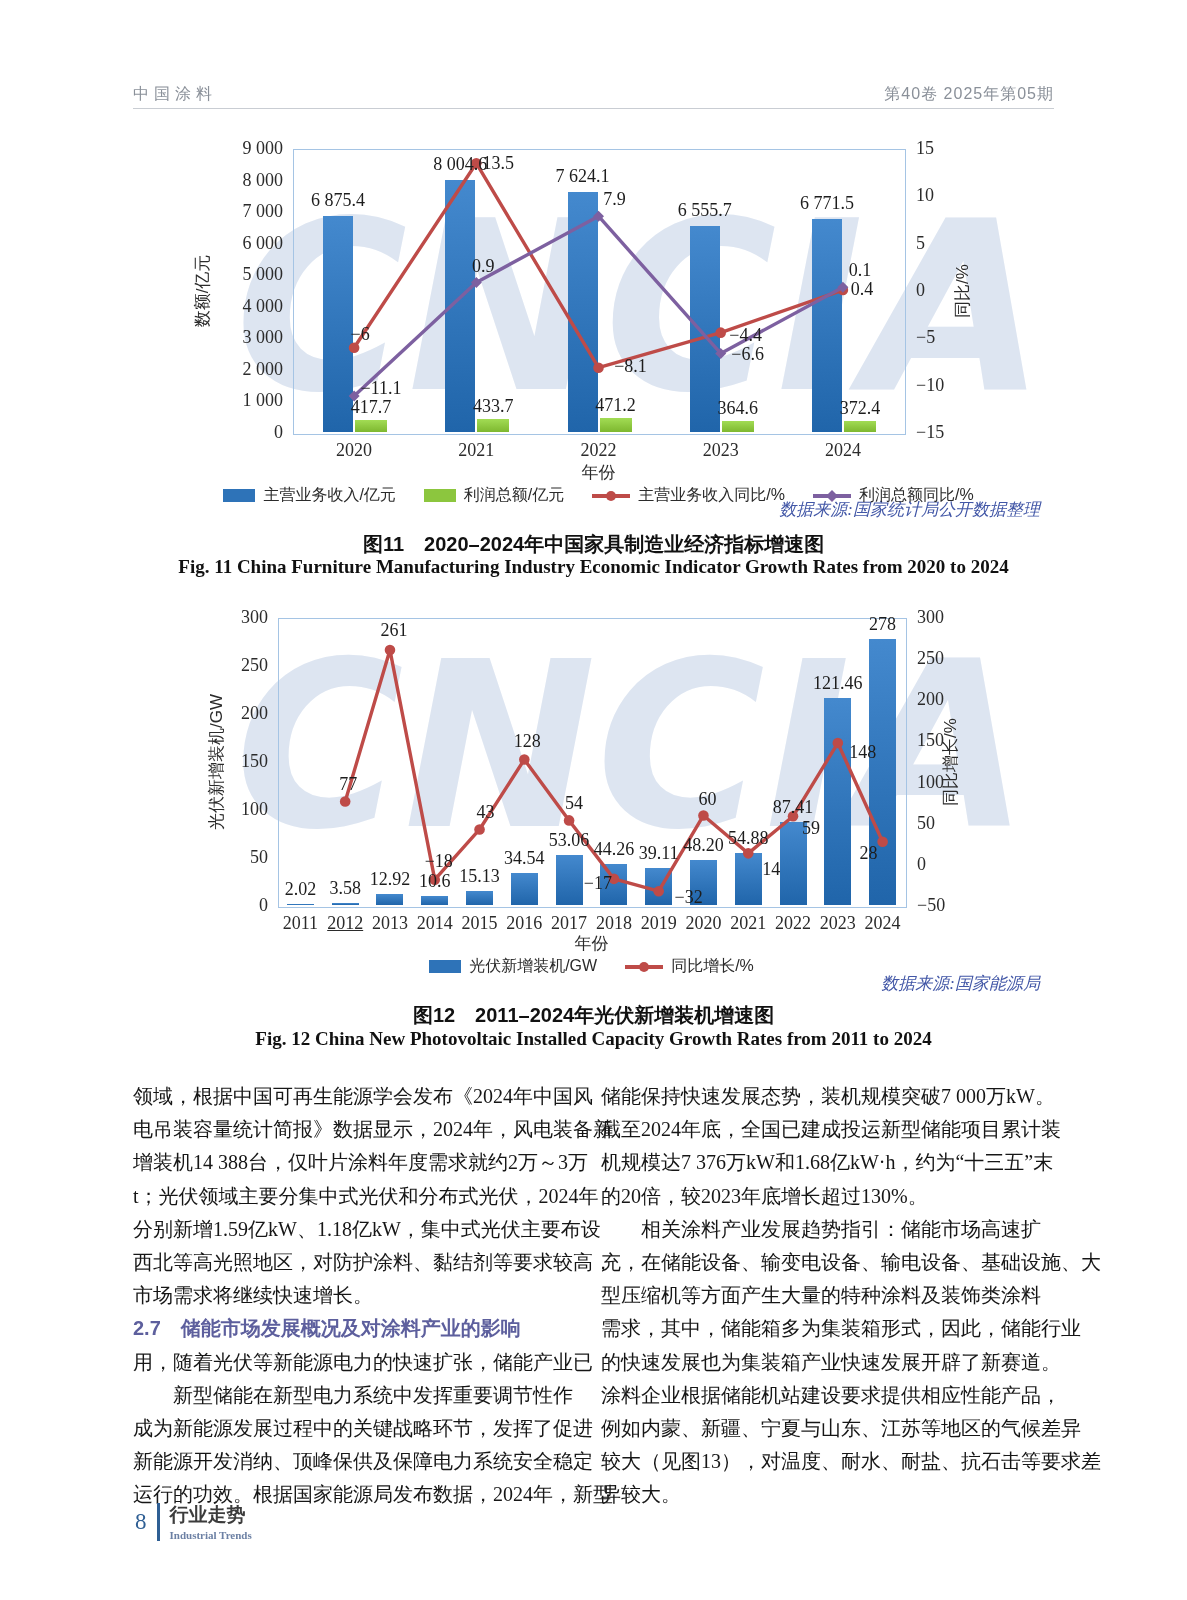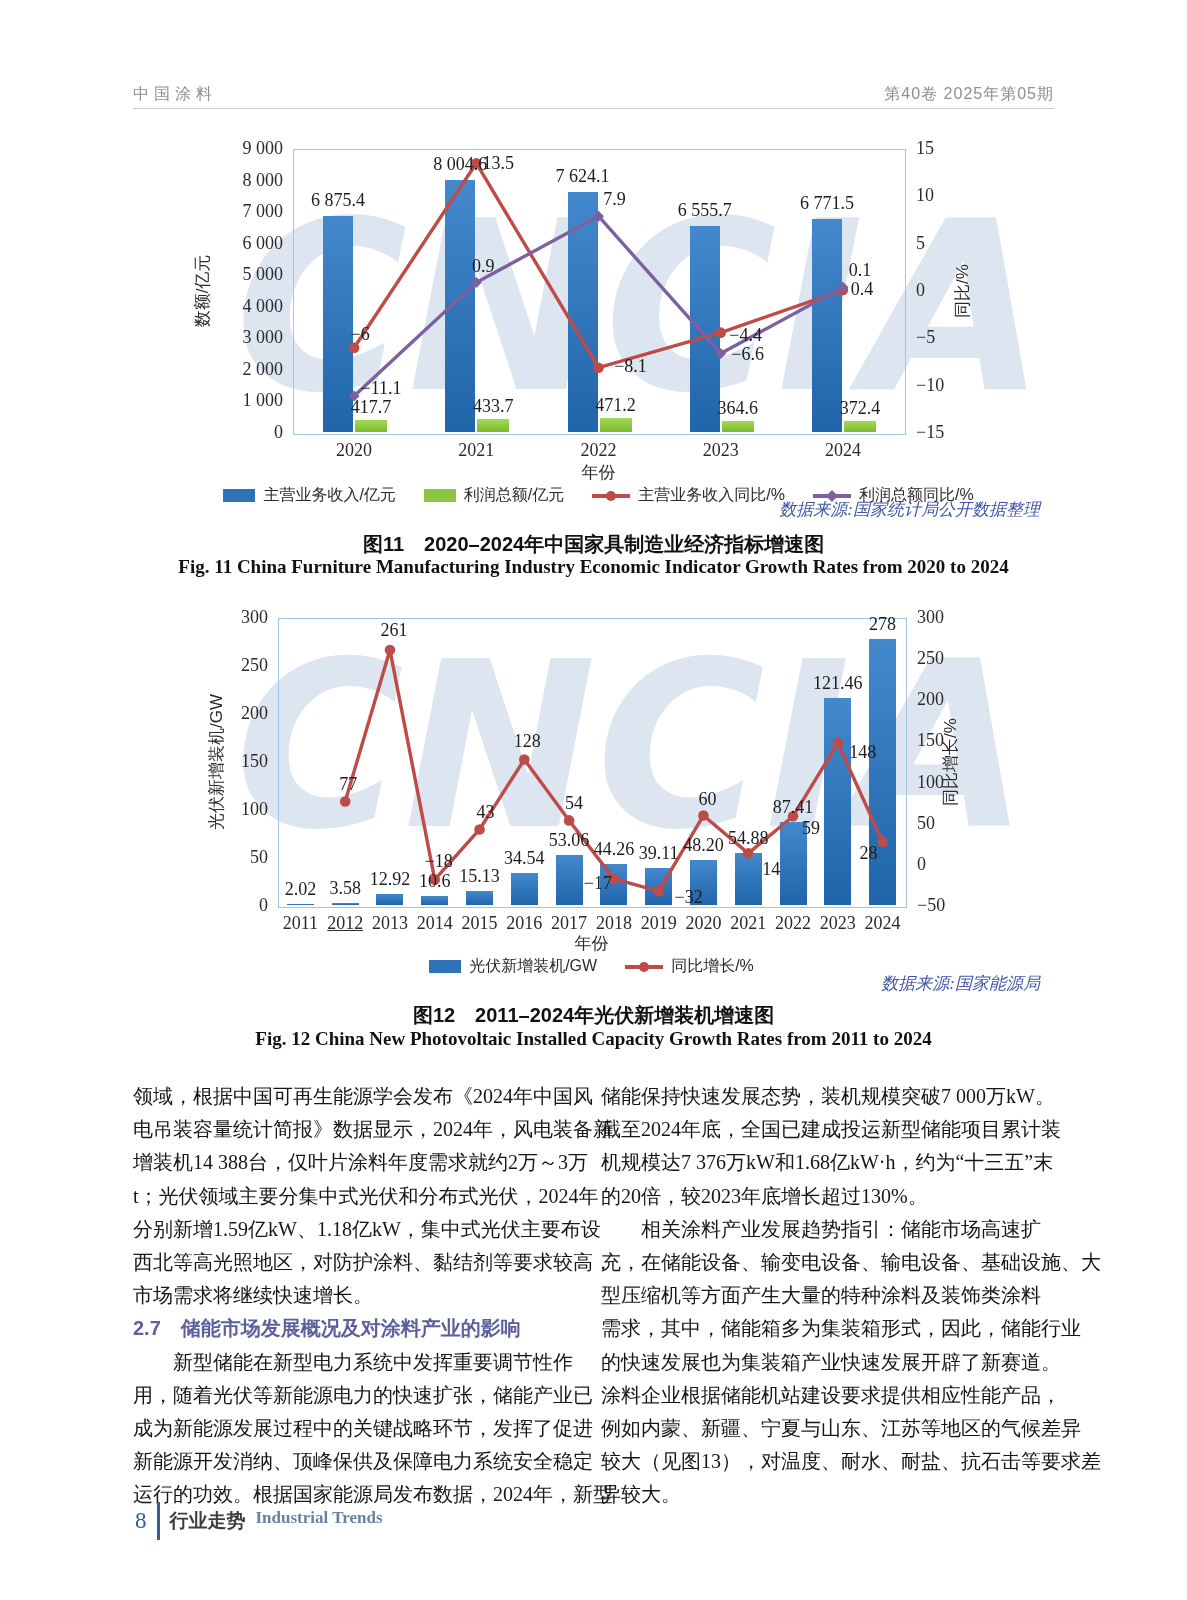--- a/index.html
+++ b/index.html
@@ -46,23 +46,23 @@
           font-weight:bold;font-size:19px;color:#111;}
   
   .col{position:absolute;top:1080px;font-size:20px;line-height:33.2px;color:#161616;
        font-family:"Liberation Serif",serif;}
   .col .line{white-space:nowrap;height:33.2px;}
   .col .line.heading{font-family:"Liberation Sans",sans-serif;font-weight:bold;color:#5d5f9d;font-size:20px;}
   
   .footer{position:absolute;left:135px;top:1502px;display:flex;align-items:center;gap:10px;}
   .pnum{font-size:23px;color:#2f5f94;font-family:"Liberation Serif",serif;}
   .fbar{width:3px;height:38px;background:#2f5f94;}
-  .ftxt{display:flex;flex-direction:row;gap:10px;}
+  .ftxt{display:flex;flex-direction:column;gap:1px;}
   .ftitle{font-family:"Liberation Sans",sans-serif;font-weight:bold;font-size:19px;color:#3c3c3c;}
-  .fsub{font-family:"Liberation Serif",serif;font-weight:bold;font-size:17px;color:#6c80a4;}
+  .fsub{font-family:"Liberation Serif",serif;font-weight:bold;font-size:11px;color:#6c80a4;}
 </style>
 </head>
 <body>
 
 <div class="page">
 
   <div class="hdr-left">中国涂料</div>
   <div class="hdr-right">第40卷  2025年第05期</div>
   <div class="hdr-rule"></div>
 
@@ -281,22 +281,22 @@
 
   <div id="colL" class="col" style="left:133px;width:452px;">
       <div class="line">领域，根据中国可再生能源学会发布《2024年中国风</div>
       <div class="line">电吊装容量统计简报》数据显示，2024年，风电装备新</div>
       <div class="line">增装机14 388台，仅叶片涂料年度需求就约2万～3万</div>
       <div class="line">t；光伏领域主要分集中式光伏和分布式光伏，2024年</div>
       <div class="line">分别新增1.59亿kW、1.18亿kW，集中式光伏主要布设</div>
       <div class="line">西北等高光照地区，对防护涂料、黏结剂等要求较高，</div>
       <div class="line">市场需求将继续快速增长。</div>
       <div class="line heading">2.7　储能市场发展概况及对涂料产业的影响</div>
+      <div class="line">用，随着光伏等新能源电力的快速扩张，储能产业已</div>
       <div class="line">　　新型储能在新型电力系统中发挥重要调节性作</div>
-      <div class="line">用，随着光伏等新能源电力的快速扩张，储能产业已</div>
       <div class="line">成为新能源发展过程中的关键战略环节，发挥了促进</div>
       <div class="line">新能源开发消纳、顶峰保供及保障电力系统安全稳定</div>
       <div class="line">运行的功效。根据国家能源局发布数据，2024年，新型</div>
     </div>
   <div id="colR" class="col" style="left:601px;width:455px;">
       <div class="line">储能保持快速发展态势，装机规模突破7 000万kW。</div>
       <div class="line">截至2024年底，全国已建成投运新型储能项目累计装</div>
       <div class="line">机规模达7 376万kW和1.68亿kW·h，约为“十三五”末</div>
       <div class="line">的20倍，较2023年底增长超过130%。</div>
       <div class="line">　　相关涂料产业发展趋势指引：储能市场高速扩</div>

